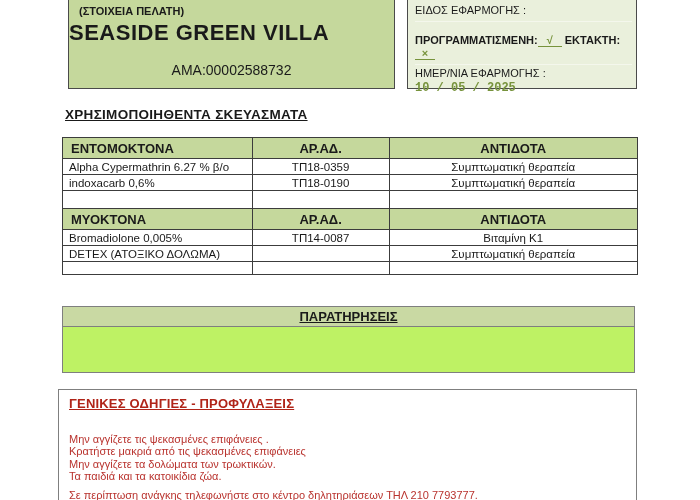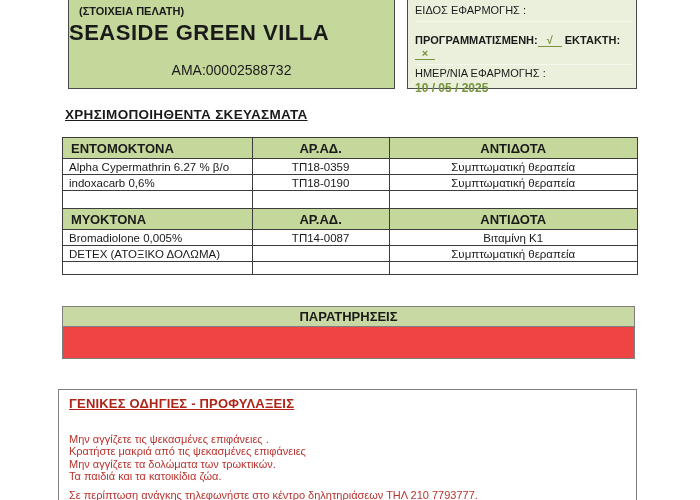--- a/index.html
+++ b/index.html
@@ -29,21 +29,21 @@
     padding: 5px 4px 0 7px;
     font-size: 11px;
   }
   .app-label { font-weight: normal; font-size: 11px; color: #1a1a1a; }
   .app-type-value { font-weight: bold; font-size: 11.5px; color: #77933c; margin-top: 1px; }
   .app-row2 { margin-top: 5px; padding-top: 12px; border-top: 1px solid #f4f7ec; font-weight: bold; }
   .mark { color: #77933c; border-bottom: 1px solid #77933c; font-weight: bold; }
   .mark-pad { display: inline-block; min-width: 24px; text-align: center; }
   .mark-pad2 { display: inline-block; min-width: 20px; text-align: center; }
   .app-row3 { margin-top: 4px; padding-top: 2px; border-top: 1px solid #f4f7ec; }
-  .app-date-value { font-weight: bold; font-size: 12px; color: #77933c; margin-top: 2px; }
+  .app-date-value { font-weight: bold; font-size: 12px; color: #77933c; margin-top: 2px; font-family: Liberation Mono, monospace; }
 
   
   .section-title {
     position: absolute; left: 65px; top: 107px;
     font-size: 13.5px; font-weight: bold; text-decoration: underline;
     letter-spacing: .3px;
   }
 
   
   .products-table {
@@ -66,23 +66,24 @@
   }
   .products-table tr.head td.c1 { text-align: left; padding-left: 8px; }
   .products-table tr.spacer td { height: 18px; }
   .products-table tr.spacer-btm td { height: 13px; }
   .col1 { width: 190px; }
   .col2 { width: 137px; }
   .col3 { width: 249px; }
 
   
   .remarks-box {
-    position: absolute; left: 62px; top: 306px; width: 573px; height: 53px;
+    position: absolute; left: 62px; top: 306px; width: 573px; height: 67px;
     border: 1px solid #7f7f7f;
-    background: #ef4444;
+    background: #bef264;
+    text-decoration: underline;
   }
   .remarks-header {
     background: #c9d9a3;
     border-bottom: 1px solid #7f7f7f;
     text-align: center;
     font-weight: bold;
     font-size: 13px;
     height: 20px;
     line-height: 20px;
   }

